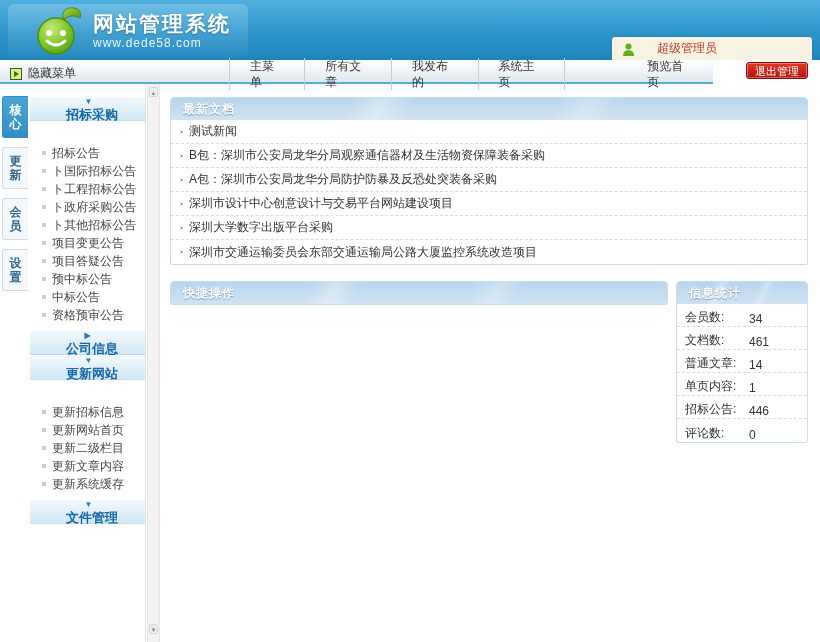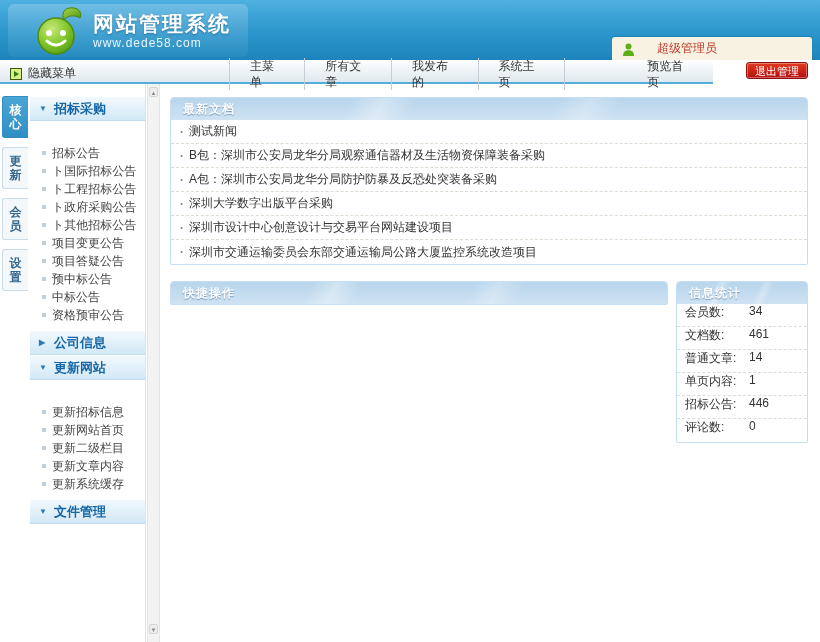--- a/index.html
+++ b/index.html
@@ -77,21 +77,21 @@
 
   
   .sidebar {
     position:absolute; left:30px; top:84px; bottom:0; width:116px;
     background:#fff; border-right:1px solid #d9e6ef; padding-top:12px;
   }
   .sec-header {
     height:25px; background:linear-gradient(#f2f9fd,#d2e8f6);
     border-top:1px solid #fff; border-bottom:1px solid #c2dcee;
     display:flex; align-items:center; padding-left:9px;
-    color:#1667a5; font-weight:bold; font-size:13px; cursor:pointer;
+    color:#1667a5; font-weight:bold; font-size:13px; cursor:pointer;flex-direction:column;
   }
   .arr { font-size:8px; color:#2a7ab5; margin-right:5px; width:10px; flex:none; }
   .arr-down::before { content:"▼"; }
   .arr-right::before { content:"▶"; }
   .s-items { padding:23px 0 6px; }
   .s-item {
     height:18px; display:flex; align-items:center; padding-left:12px;
     font-size:12px; color:#454545; cursor:pointer; white-space:nowrap;
   }
   .s-item::before { content:""; width:4px; height:4px; background:#c3cfd8; margin-right:6px; flex:none; }
@@ -127,21 +127,21 @@
     font-size:12px; color:#333; border-bottom:1px dashed #dcdcd2;
     cursor:pointer; white-space:nowrap; overflow:hidden;
   }
   .doc-row:last-child { border-bottom:none; }
   .doc-row::before { content:"·"; color:#8a8a8a; margin-right:5px; font-weight:bold; }
 
   .row2 { display:flex; margin-top:16px; align-items:flex-start; }
   .qa-panel { width:498px;font-family:Liberation Mono, monospace; }
   .stats-panel { margin-left:auto; width:132px; }
   .stat-row {
-    height:23px; display:flex; align-items:flex-start; padding:0 8px;
+    height:23px; display:flex; align-items:flex-end; padding:0 8px;
     font-size:12px; color:#333; border-bottom:1px dashed #dcdcd2;
   }
   .stat-row:last-child { border-bottom:none; }
   .stat-label { width:64px; flex:none; }
 </style>
 </head>
 <body>
 
 <div class="header">
   <div class="logo-box">
@@ -252,22 +252,22 @@
 </div>
 
 <div class="main">
 
   <div class="panel">
     <div class="panel-header">最新文档</div>
     <div>
       <div class="doc-row">测试新闻</div>
       <div class="doc-row">B包：深圳市公安局龙华分局观察通信器材及生活物资保障装备采购</div>
       <div class="doc-row">A包：深圳市公安局龙华分局防护防暴及反恐处突装备采购</div>
+      <div class="doc-row">深圳市设计中心创意设计与交易平台网站建设项目</div>
       <div class="doc-row">深圳大学数字出版平台采购</div>
-      <div class="doc-row">深圳市设计中心创意设计与交易平台网站建设项目</div>
       <div class="doc-row">深圳市交通运输委员会东部交通运输局公路大厦监控系统改造项目</div>
     </div>
   </div>
 
   <div class="row2">
     <div class="panel qa-panel">
       <div class="panel-header">快捷操作</div>
     </div>
 
     <div class="panel stats-panel">

